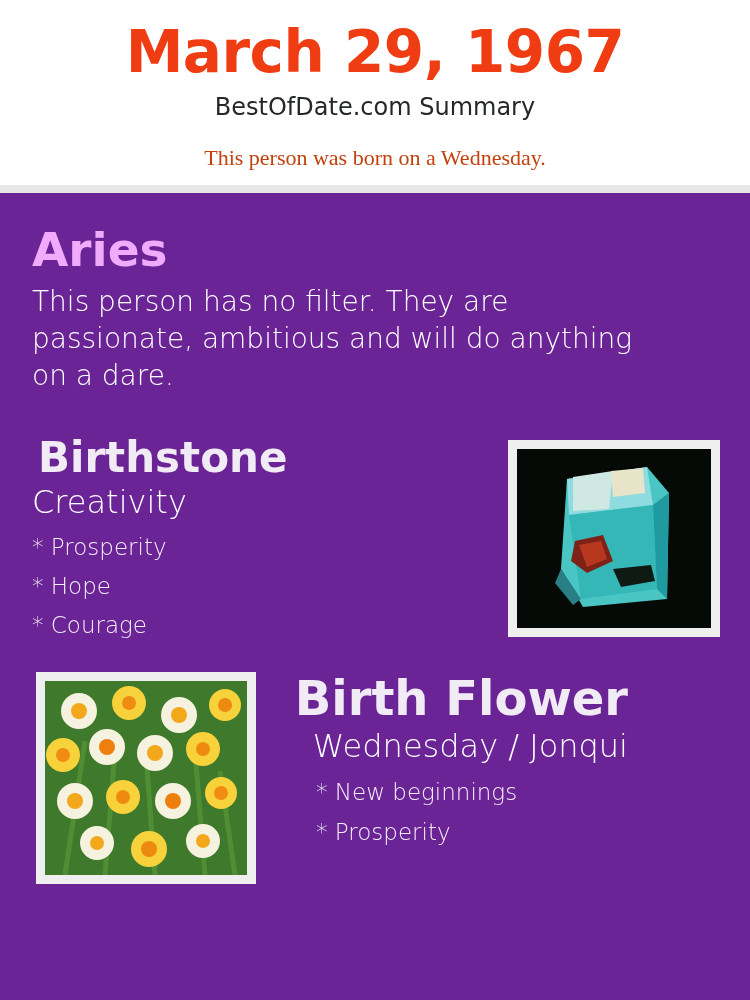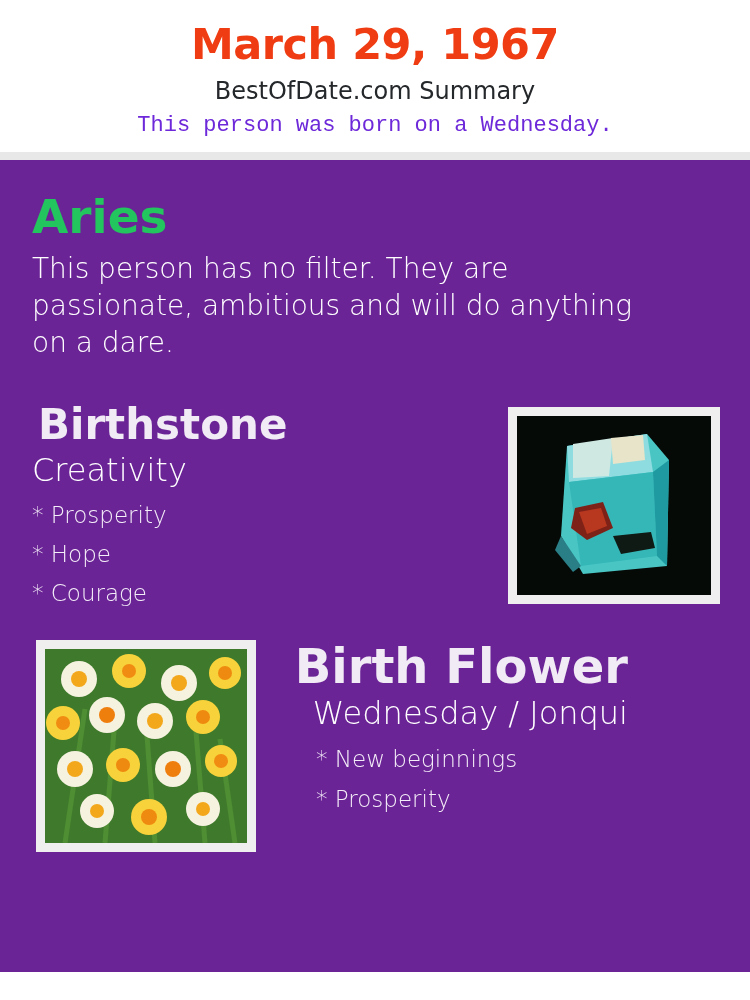--- a/index.html
+++ b/index.html
@@ -21,37 +21,37 @@
   }
 
   
   .header {
     background: #ffffff;
     padding: 22px 0 14px 0;
     text-align: center;
   }
   .header-date {
     color: #f03c12;
-    font-size: 43px;
+    font-size: 58px;
     font-weight: bold;
     letter-spacing: -0.5px;
     line-height: 1.05;
     font-family: "DejaVu Sans", sans-serif;
   }
   .header-site {
     color: #25282b;
     font-size: 24px;
     margin-top: 10px;
     font-family: "DejaVu Sans", sans-serif;
   }
   .header-sub {
-    color: #6d28d9;
+    color: #c2410c;
     font-size: 22px;
-    margin-top: 8px;
-    font-family: Liberation Mono, monospace;
+    margin-top: 24px;
+    font-family: Liberation Serif, serif;
   }
   .header-rule {
     height: 8px;
     background: #e8e8e8;
     width: 100%;
   }
 
   
   .panel {
     background: #6b2496;
@@ -59,21 +59,21 @@
     height: 812px;
     box-sizing: border-box;
     padding: 26px 30px 0 32px;
     position: relative;
     color: #ffffff;
   }
 
   .sign-name {
     font-size: 47px;
     font-weight: bold;
-    color: #22c55e;
+    color: #f0abfc;
     line-height: 1.05;
     margin: 6px 0 10px 0;
   }
   .sign-desc {
     font-size: 28px;
     line-height: 1.32;
     color: #ffffff;
     max-width: 620px;
     font-weight: 350;
   }

